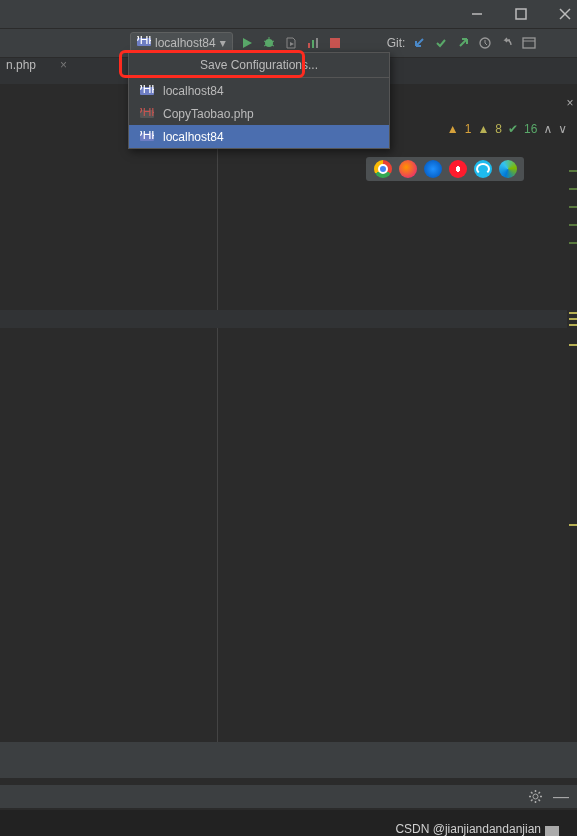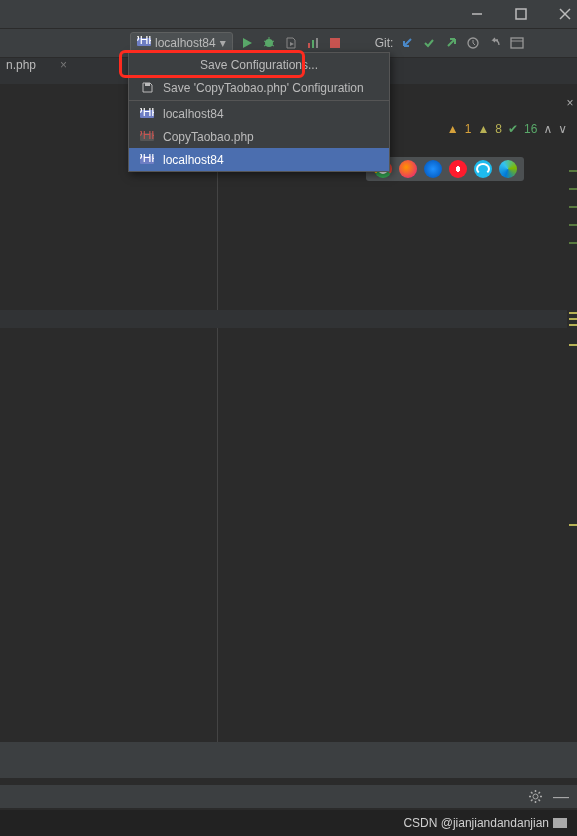--- a/index.html
+++ b/index.html
@@ -20,21 +20,21 @@
 body{width:577px;height:836px;background:var(--bg-main);color:var(--fg);overflow:hidden;position:relative;}
 
 
 .winctl{height:28px;display:flex;justify-content:flex-end;align-items:center;gap:28px;padding-right:8px;background:var(--bg-dark);}
 .winctl svg{display:block;}
 
 
 .toolbar{height:30px;background:var(--bg-dark);display:flex;align-items:center;padding-left:130px;gap:6px;border-top:1px solid #2b2b2b;border-bottom:1px solid #2b2b2b;}
 .config-sel{display:flex;align-items:center;gap:4px;background:#4c5052;border:1px solid #5e6060;border-radius:3px;padding:2px 6px;height:22px;}
 .ico{width:16px;height:16px;display:flex;align-items:center;justify-content:center;}
-.git-lbl{color:var(--fg);margin-left:8px;}
+.git-lbl{color:var(--fg);margin-left:20px;}
 
 
 .tabrow{height:26px;background:var(--bg-darker);display:flex;align-items:center;}
 .tab{display:flex;align-items:flex-start;gap:20px;padding:0 6px;height:100%;}
 .tab .x{color:#777;margin-left:4px;}
 
 
 .dropdown{position:absolute;top:52px;left:128px;width:262px;background:var(--bg-dark);border:1px solid var(--border);box-shadow:2px 3px 8px rgba(0,0,0,.5);z-index:10;}
 .item{display:flex;align-items:center;gap:8px;height:23px;padding:0 10px;color:var(--fg);}
 .item.sel{background:var(--sel);color:#fff;}
@@ -62,21 +62,21 @@
 .mark.g{background:#5a7a3f;}
 .mark.y{background:#b8b155;}
 
 
 .split-v{position:absolute;top:82px;left:217px;width:1px;height:660px;background:#444;}
 .split-h{position:absolute;top:310px;left:0;right:10px;height:18px;background:var(--bg-darker);}
 .bigdark{position:absolute;top:742px;left:0;right:0;height:36px;background:var(--bg-dark);}
 
 
 .footer2{position:absolute;bottom:28px;left:0;right:0;height:24px;background:var(--bg-dark);display:flex;justify-content:flex-end;align-items:center;gap:10px;padding-right:8px;border-top:1px solid #2b2b2b;}
-.footer1{position:absolute;bottom:0;left:0;right:0;height:26px;background:#222;display:flex;justify-content:flex-end;align-items:center;padding-right:10px;color:#d0d0d0;font-size:15px;margin-top:7px;}
+.footer1{position:absolute;bottom:0;left:0;right:0;height:26px;background:#222;display:flex;justify-content:flex-end;align-items:flex-end;padding-right:18px;color:#d0d0d0;font-size:15px;margin-top:7px;}
 .csdnbar{width:14px;height:10px;background:#aaa;margin-left:4px;}
 </style>
 </head>
 <body>
 
 <div class="winctl">
   <span class="ico">
       <svg width="12" height="12">
         <line x1="1" y1="6" x2="11" y2="6" stroke="#bbb" stroke-width="1.5"></line>
       </svg>
@@ -176,29 +176,20 @@
   <div class="tab">
     <span>n.php</span>
     <span class="x">×</span>
   </div>
 </div>
 
 <div class="dropdown">
   <div class="item" style="position:relative;justify-content:center;">
     <span>Save Configurations...</span>
     <div class="highlight"></div>
-  </div>
-  <div class="item">
-    <span class="iconslot">
-        <svg width="13" height="13">
-          <path d="M2 2h7l2 2v7H2z" fill="none" stroke="#bbb"></path>
-          <rect x="4" y="2" width="5" height="3" fill="#bbb"></rect>
-        </svg>
-      </span>
-    <span>Save 'CopyTaobao.php' Configuration</span>
   </div>
   <div class="sep"></div>
   <div class="item">
     <span class="iconslot">
         <svg width="14" height="12">
           <rect width="14" height="8" y="2" rx="1" fill="#6e7ec4"></rect>
           <text x="7" y="8" text-anchor="middle" font-size="6" fill="#fff">PHP</text>
         </svg>
       </span>
     <span>localhost84</span>

